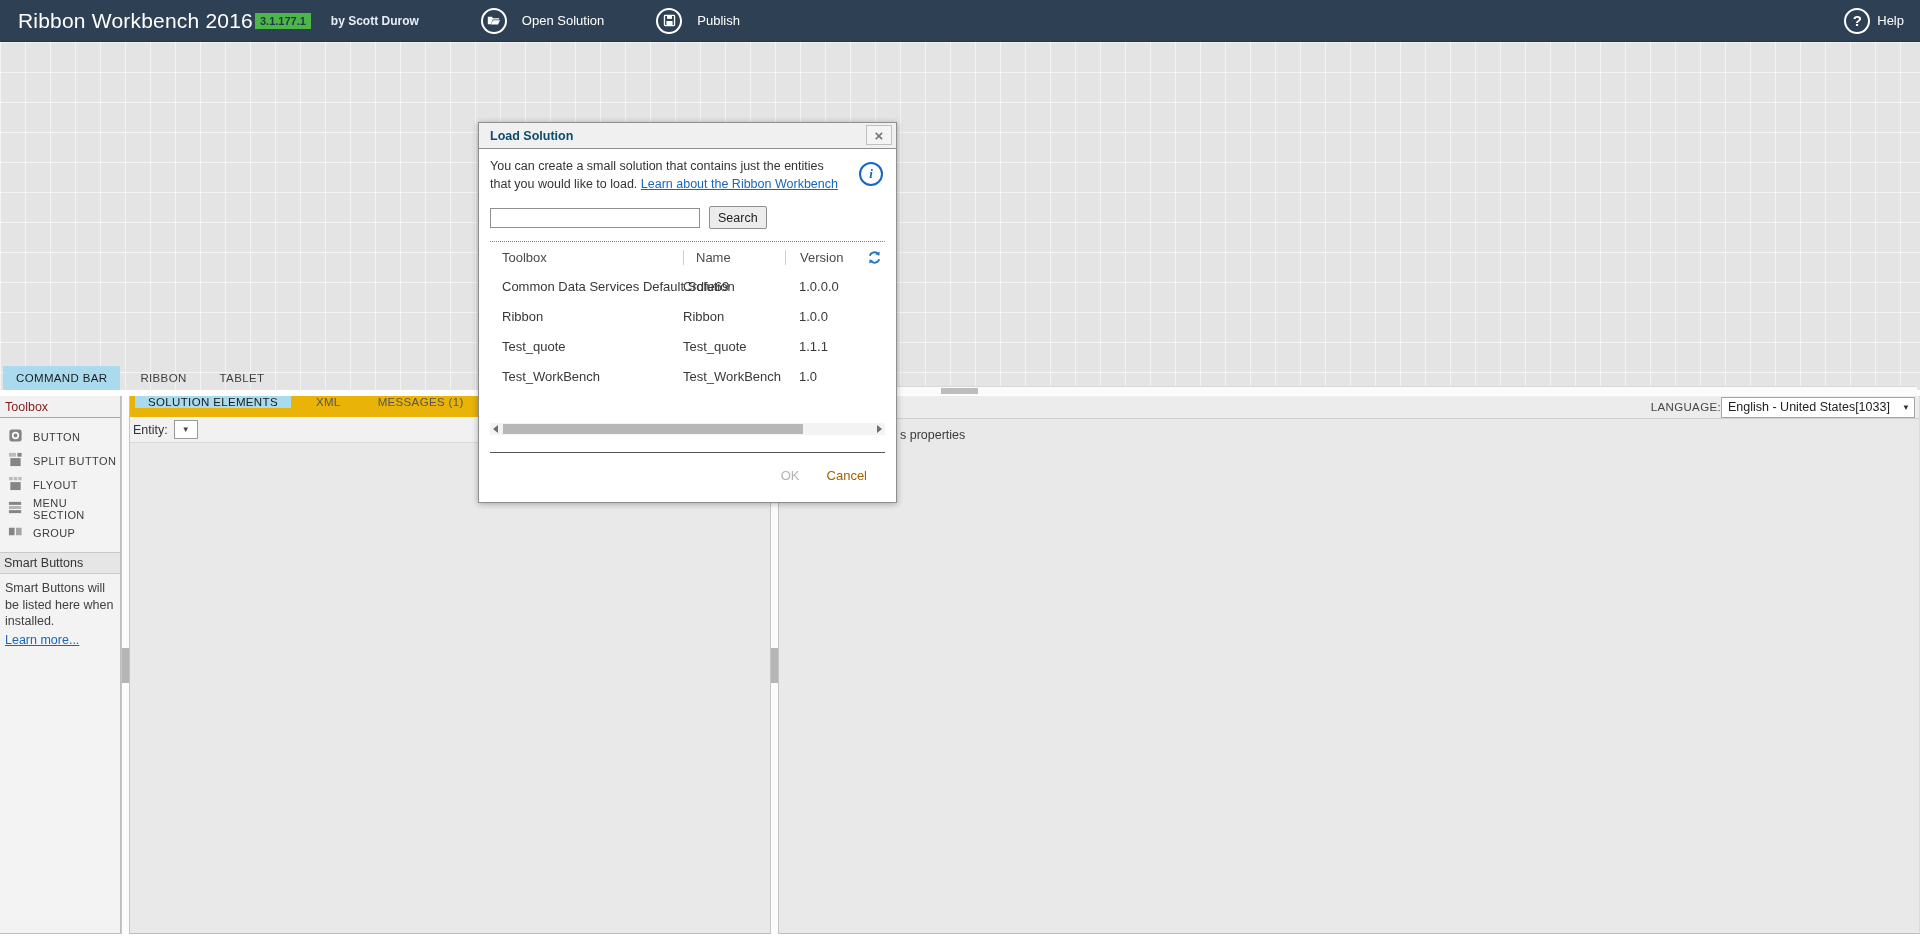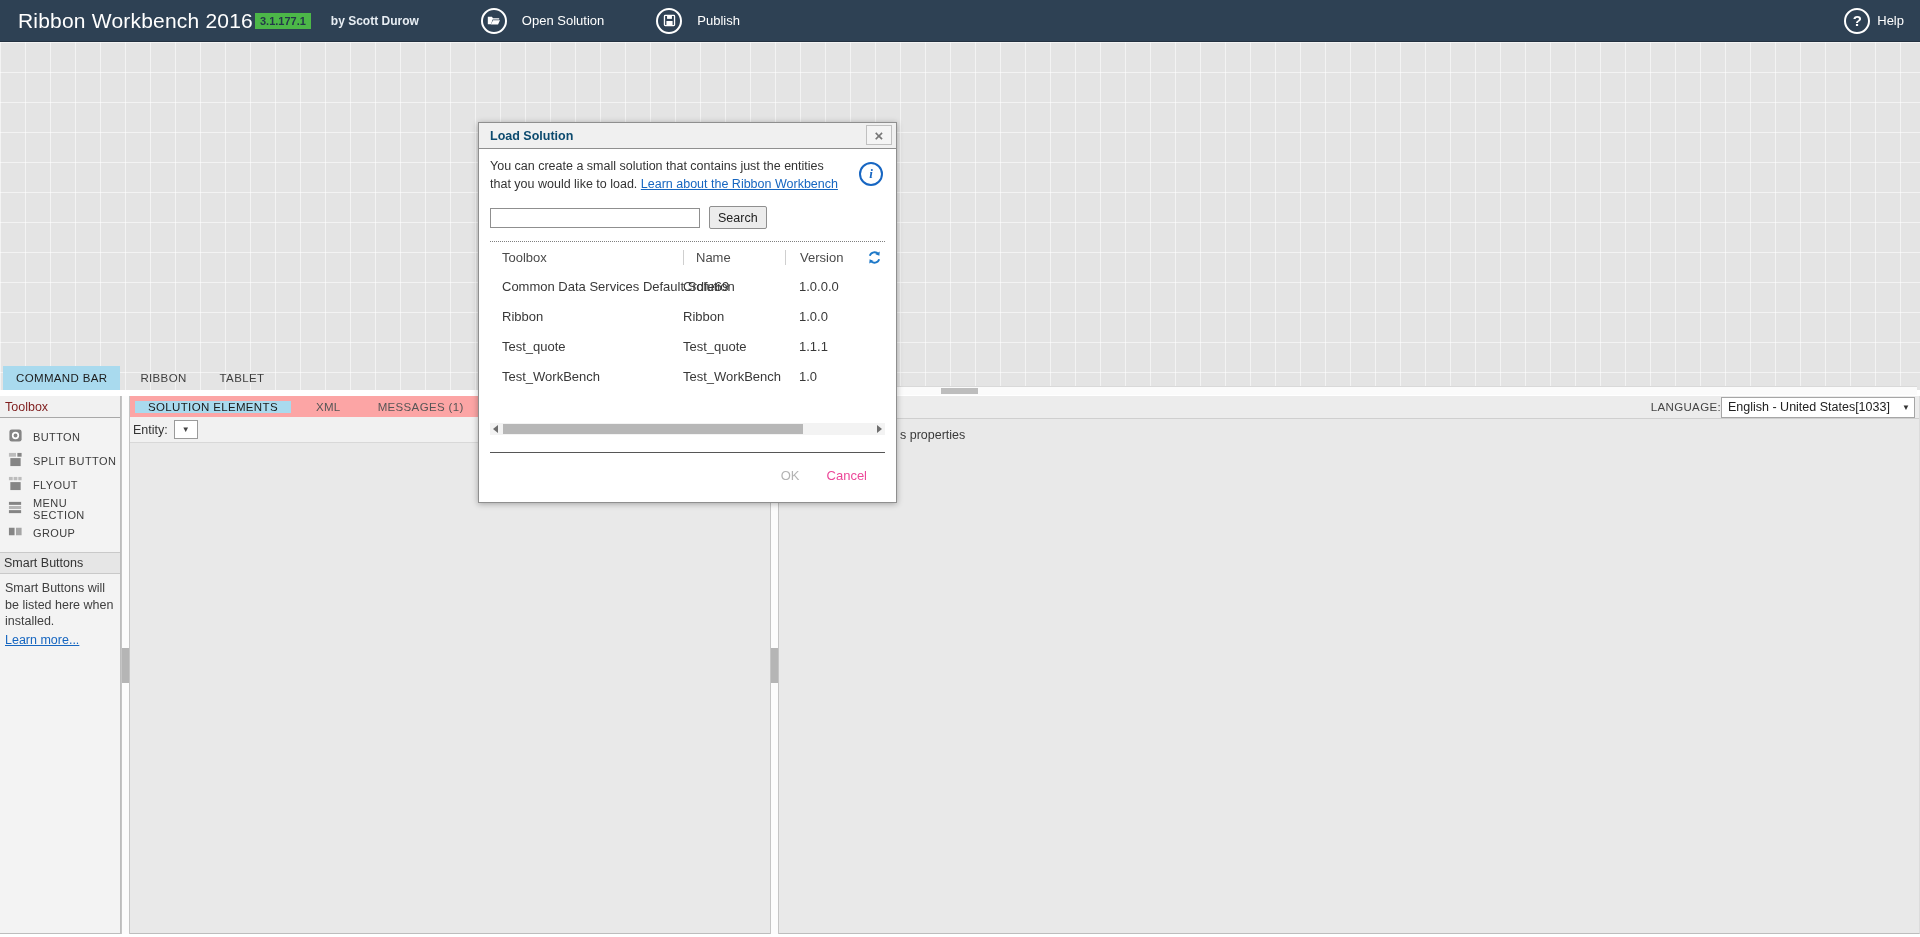--- a/index.html
+++ b/index.html
@@ -51,21 +51,21 @@
   .smart-text{padding:6px 6px 0 5px;font-size:12.5px;color:#404040;line-height:1.32}
   .smart-link{display:inline-block;margin:2px 0 0 5px;color:#1666c0;text-decoration:underline;font-size:12.5px;cursor:pointer}
 
   .vstrip{position:absolute;top:0;width:9px;height:538px;background:#fcfcfc;
           border-left:1px solid #c5c5c5;border-right:1px solid #c5c5c5;box-sizing:border-box}
   .vthumb{position:absolute;left:0;top:252px;width:7px;height:35px;background:#b5b5b5}
   .vs1{left:121px}.vs2{left:770px}
 
   .center{position:absolute;left:130px;top:0;width:640px;height:538px;background:#e9e9e9;
           border-bottom:1px solid #bdbdbd;box-sizing:border-box}
-  .ctabs{height:21px;background:#fca5a5;display:flex;font-size:11.5px;color:#565656;align-items:center}
+  .ctabs{height:21px;background:#eab308;display:flex;font-size:11.5px;color:#565656;align-items:flex-start}
   .ctab{padding:0 12px;display:flex;align-items:center;letter-spacing:.35px;cursor:pointer}
   .ctab.active{background:#a9daee;color:#1a1a1a;padding:0 13px;margin-left:5px}
   .ctab.m{margin-left:13px}
   .entity-row{height:25px;background:#f1f1f1;border-bottom:1px solid #d8d8d8;display:flex;align-items:center;
               padding-left:3px;gap:6px}
   .entity-row .elbl{font-size:12.5px;color:#333}
   .dd{width:24px;height:19px;background:#fff;border:1px solid #9a9a9a;display:flex;align-items:center;
       justify-content:center;font-size:8px;color:#444;box-sizing:border-box;cursor:pointer}
 
   .right{position:absolute;left:779px;top:0;right:0;height:538px;background:#e9e9e9;
@@ -110,21 +110,21 @@
   .gc3{padding-left:14px;white-space:nowrap}
   .scrollbar{position:relative;height:12px;background:#f3f3f3;margin-top:32px}
   .sb-left{position:absolute;left:3px;top:2px;width:0;height:0;border-top:4px solid transparent;
            border-bottom:4px solid transparent;border-right:5px solid #6e6e6e;cursor:pointer}
   .sb-right{position:absolute;right:3px;top:2px;width:0;height:0;border-top:4px solid transparent;
             border-bottom:4px solid transparent;border-left:5px solid #6e6e6e;cursor:pointer}
   .sb-thumb{position:absolute;left:13px;top:1px;width:300px;height:10px;background:#b7b7b7;cursor:pointer}
   .dlg-hr{border-top:1px solid #565656;margin-top:17px;height:0}
   .dlg-footer{height:44px;display:flex;align-items:center;justify-content:flex-end;gap:27px;padding-right:18px;font-size:13px}
   .btn-ok{color:#b3b3b3}
-  .btn-cancel{color:#ec4899;cursor:pointer}
+  .btn-cancel{color:#a16207;cursor:pointer}
 </style>
 </head>
 <body>
 
 <div class="app">
 
   <div class="topbar">
     <div class="tb-title">Ribbon Workbench 2016</div>
     <div class="tb-badge">3.1.177.1</div>
     <div class="tb-byline">by Scott Durow</div>

